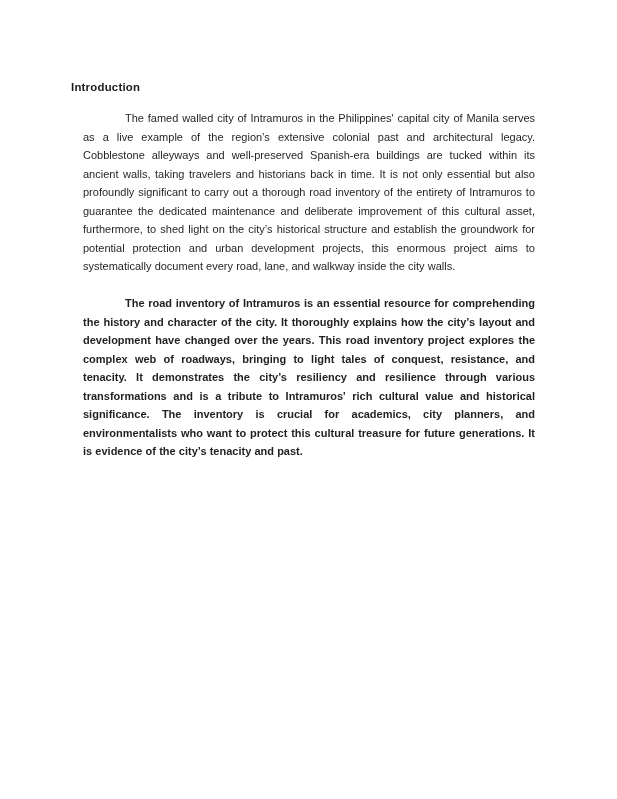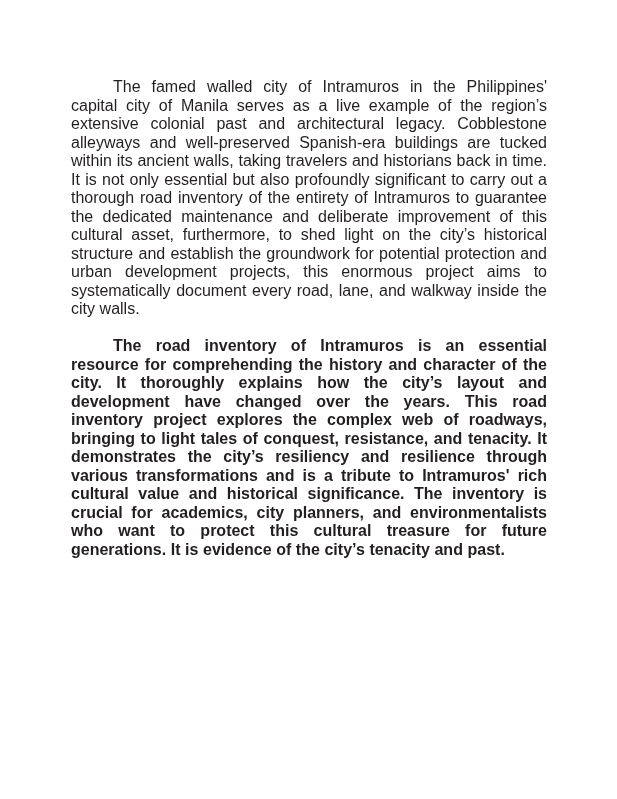--- a/index.html
+++ b/index.html
@@ -40,41 +40,42 @@
     font-size: 11.4px;
     font-weight: bold;
     line-height: 18.5px;
     letter-spacing: 0.02em;
     margin: 0 0 12.5px 0;
     text-align: left;
     color: #1c1b1b;
   }
 
   .doc-paragraph {
-    font-size: 16px;
+    font-size: 11px;
     line-height: 18.5px;
     text-align: justify;
     text-justify: inter-word;
     text-indent: 42px;
-    margin: 0;
+    margin: 12px;
     color: #231f20;
     hyphens: none;
     word-spacing: 0.01em;
   }
 
   .doc-paragraph + .doc-paragraph {
     margin-top: 18.5px;
     font-weight: bold;
   }
 </style>
 </head>
 <body>
 
 <div class="page">
   <div class="content">
 
+    <h1 class="doc-heading">Introduction</h1>
 
     <p class="doc-paragraph">The famed walled city of Intramuros in the Philippines' capital city of Manila serves as a live example of the region’s extensive colonial past and architectural legacy. Cobblestone alleyways and well-preserved Spanish-era buildings are tucked within its ancient walls, taking travelers and historians back in time. It is not only essential but also profoundly significant to carry out a thorough road inventory of the entirety of Intramuros to guarantee the dedicated maintenance and deliberate improvement of this cultural asset, furthermore, to shed light on the city’s historical structure and establish the groundwork for potential protection and urban development projects, this enormous project aims to systematically document every road, lane, and walkway inside the city walls.</p>
 
     <p class="doc-paragraph">The road inventory of Intramuros is an essential resource for comprehending the history and character of the city. It thoroughly explains how the city’s layout and development have changed over the years. This road inventory project explores the complex web of roadways, bringing to light tales of conquest, resistance, and tenacity. It demonstrates the city’s resiliency and resilience through various transformations and is a tribute to Intramuros' rich cultural value and historical significance. The inventory is crucial for academics, city planners, and environmentalists who want to protect this cultural treasure for future generations. It is evidence of the city’s tenacity and past.</p>
 
   </div>
 </div>
 
 </body></html>

